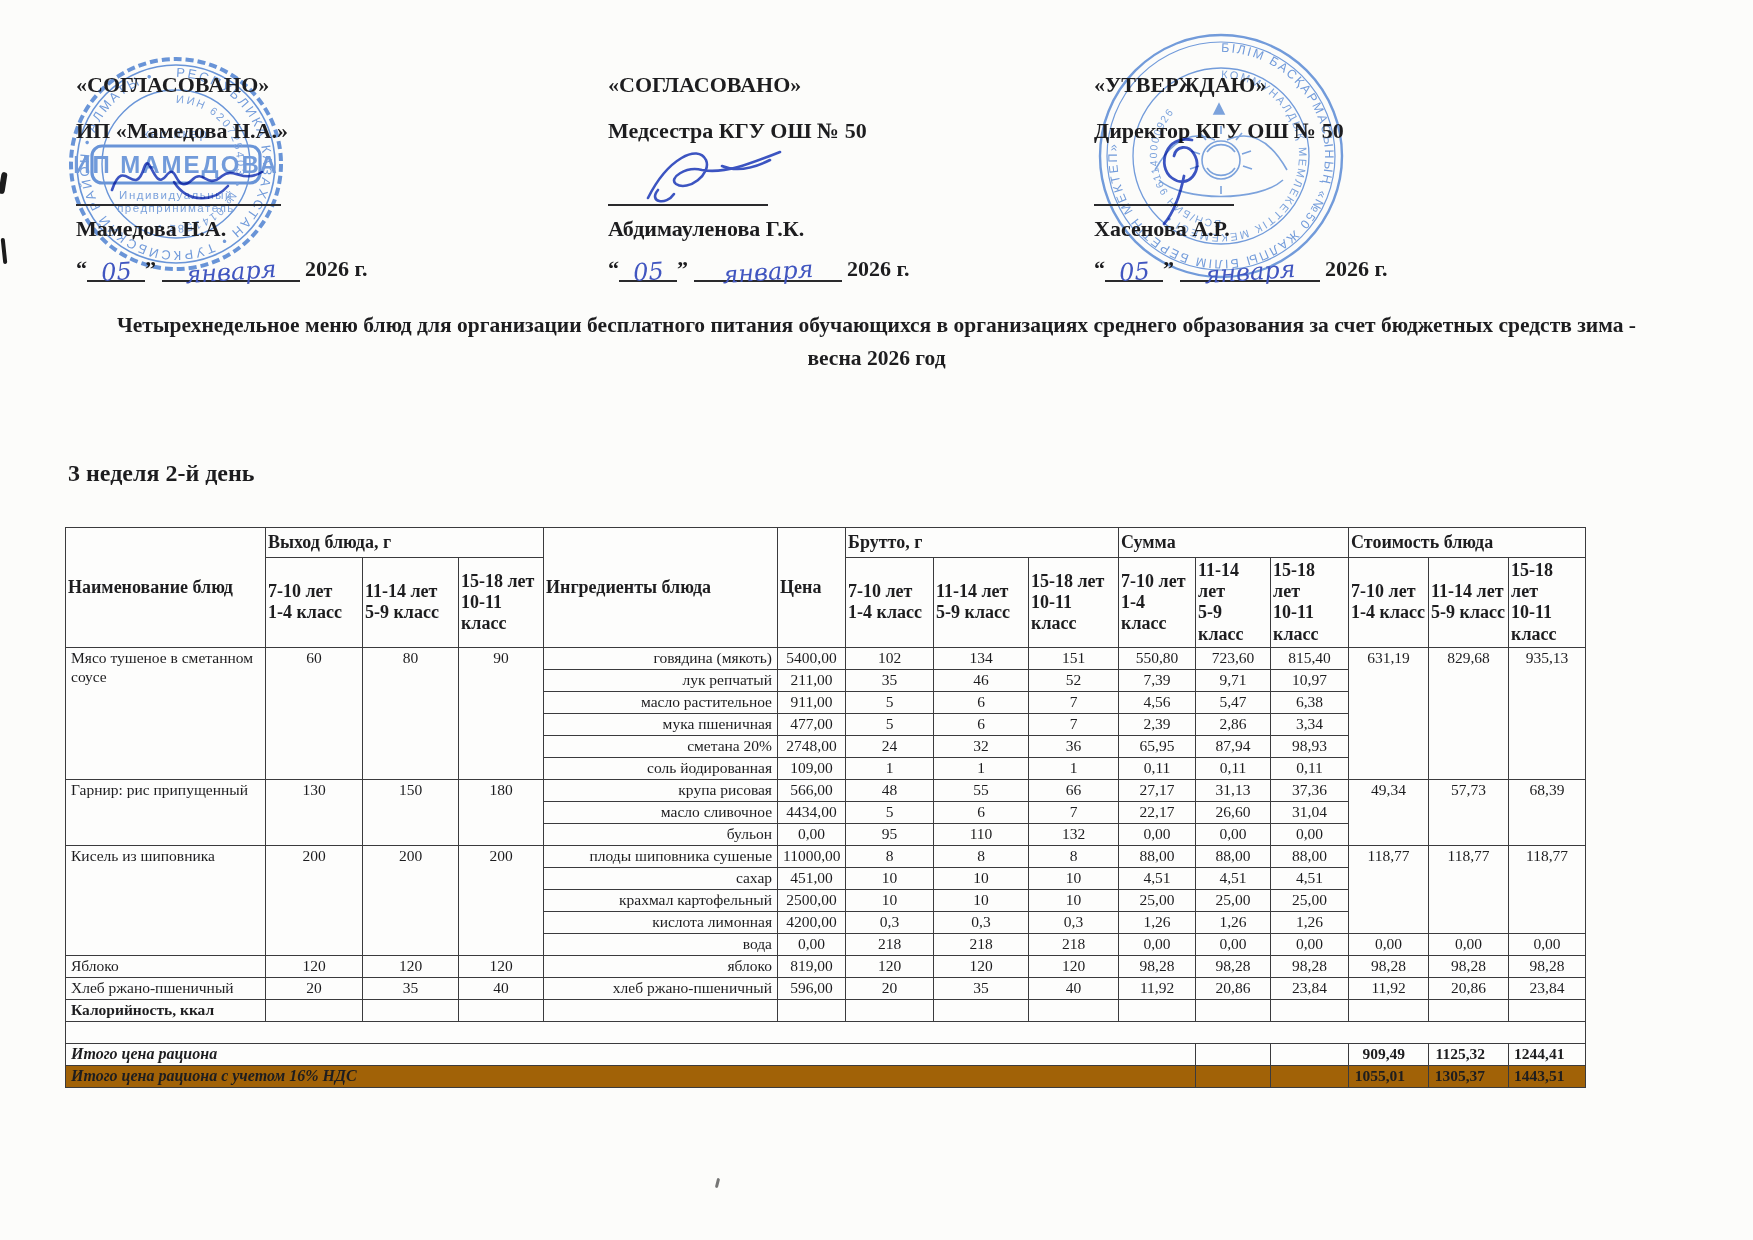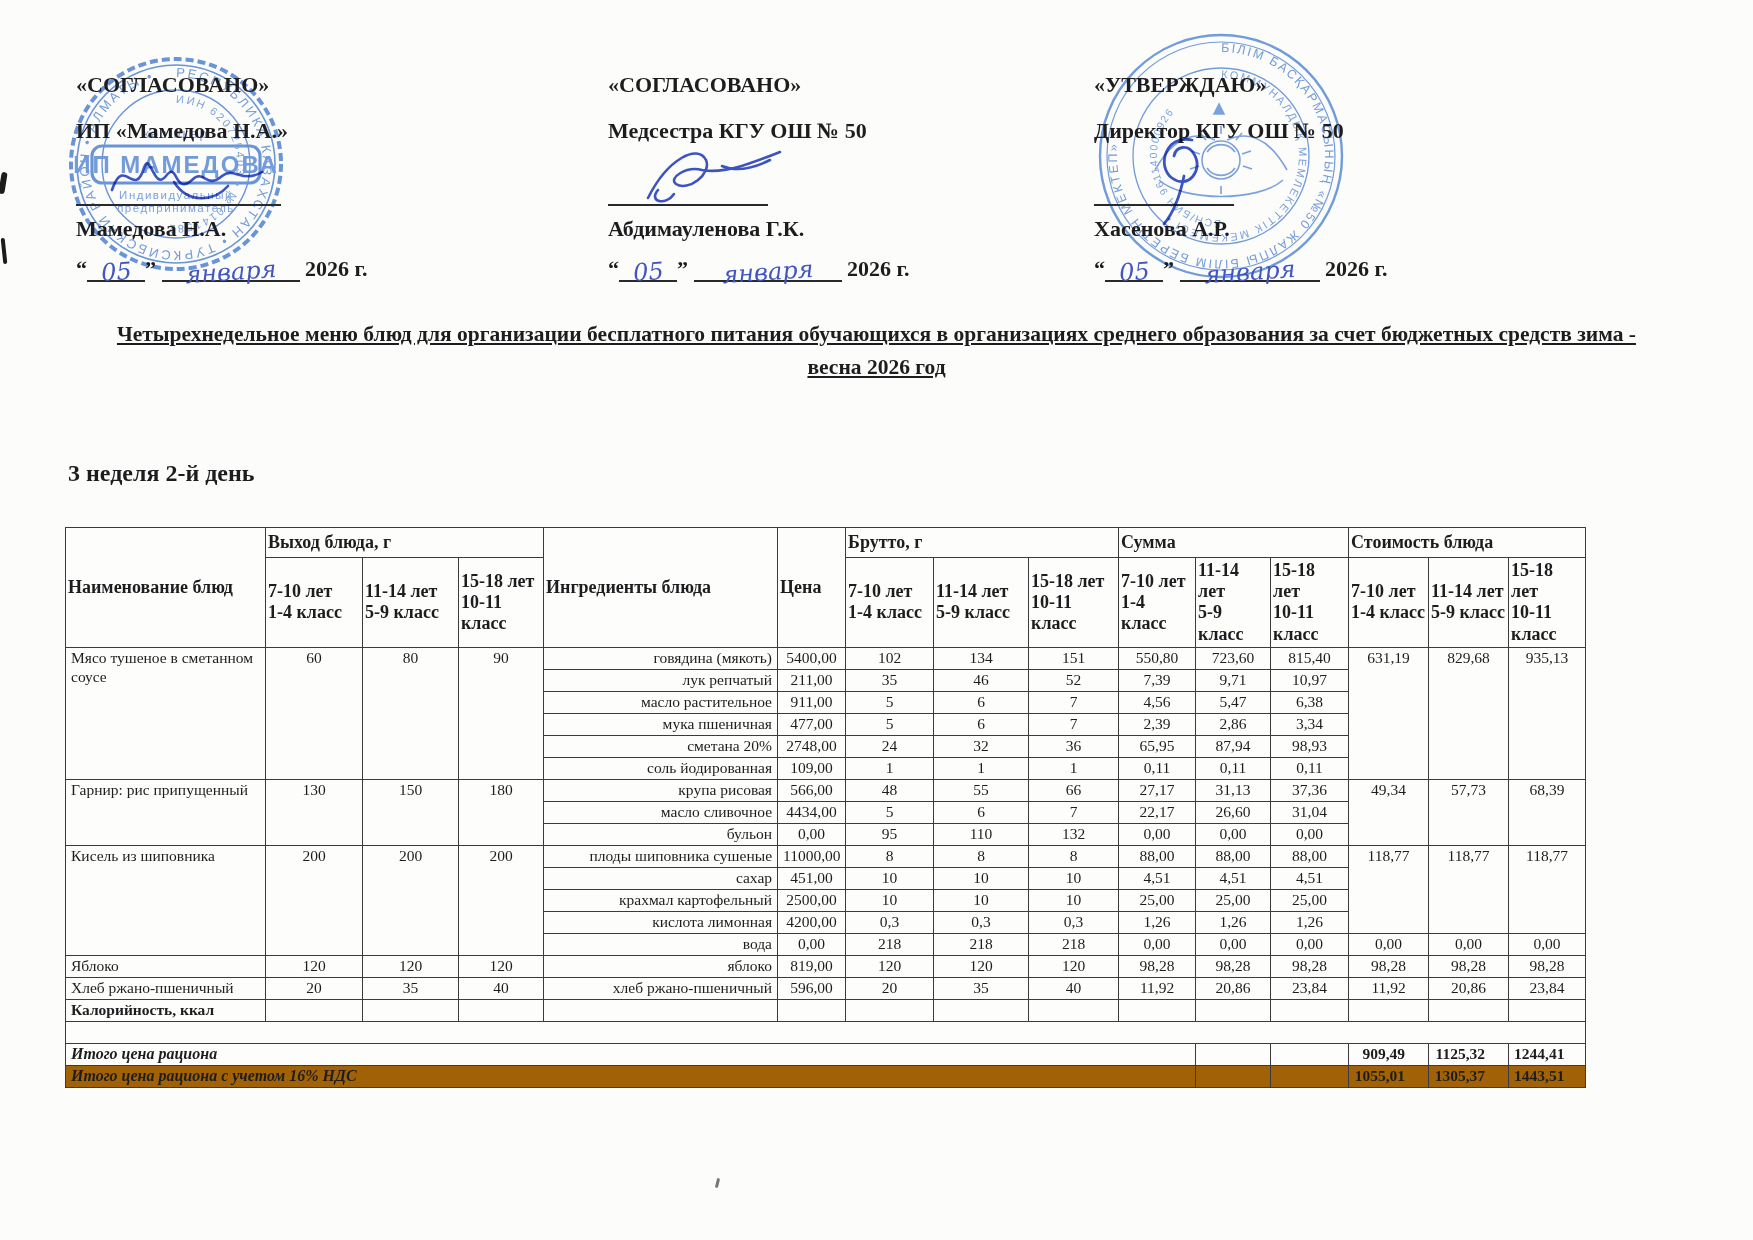--- a/index.html
+++ b/index.html
@@ -19,21 +19,21 @@
   .sigzone svg{position:absolute; mix-blend-mode:multiply;}
   .dateline{font-size:22px; font-weight:bold; white-space:nowrap;}
   .dcell{display:inline-block; border-bottom:2px solid #2a2a2c; text-align:center; height:26px; vertical-align:bottom;}
   .hand{font-style:italic; color:#4156c0; font-family:"DejaVu Serif", serif; font-weight:normal;
         display:inline-block; transform:rotate(-4deg) translateY(4px); font-size:24px;}
   
   .stamp{position:absolute; mix-blend-mode:multiply; opacity:.88;}
   
   .doc-title{position:absolute; top:302px; left:0; width:100%; text-align:center;
              font-size:21.5px; font-weight:bold; line-height:1.55;}
-  .doc-title div{max-width:1530px; margin:16px auto;text-decoration:underline;}
+  .doc-title div{max-width:1530px; margin:7px auto;}
   .section-label{position:absolute; top:460px; left:68px; font-size:24px; font-weight:bold;}
   
   .mt{position:absolute; left:65px; top:527px; border-collapse:collapse; table-layout:fixed;
       width:1520px; background:#fdfdfc;}
   .mt th,.mt td{border:1.5px solid #3b3b3d; overflow:hidden;}
   .mt th{font-size:18px; font-weight:bold; text-align:left; vertical-align:middle;
          line-height:1.18; white-space:pre-line; padding:2px 2px;}
   .mt thead tr.gr{height:30px;}
   .mt thead tr.sub{height:52px;}
   .mt tbody tr{height:22px;}

